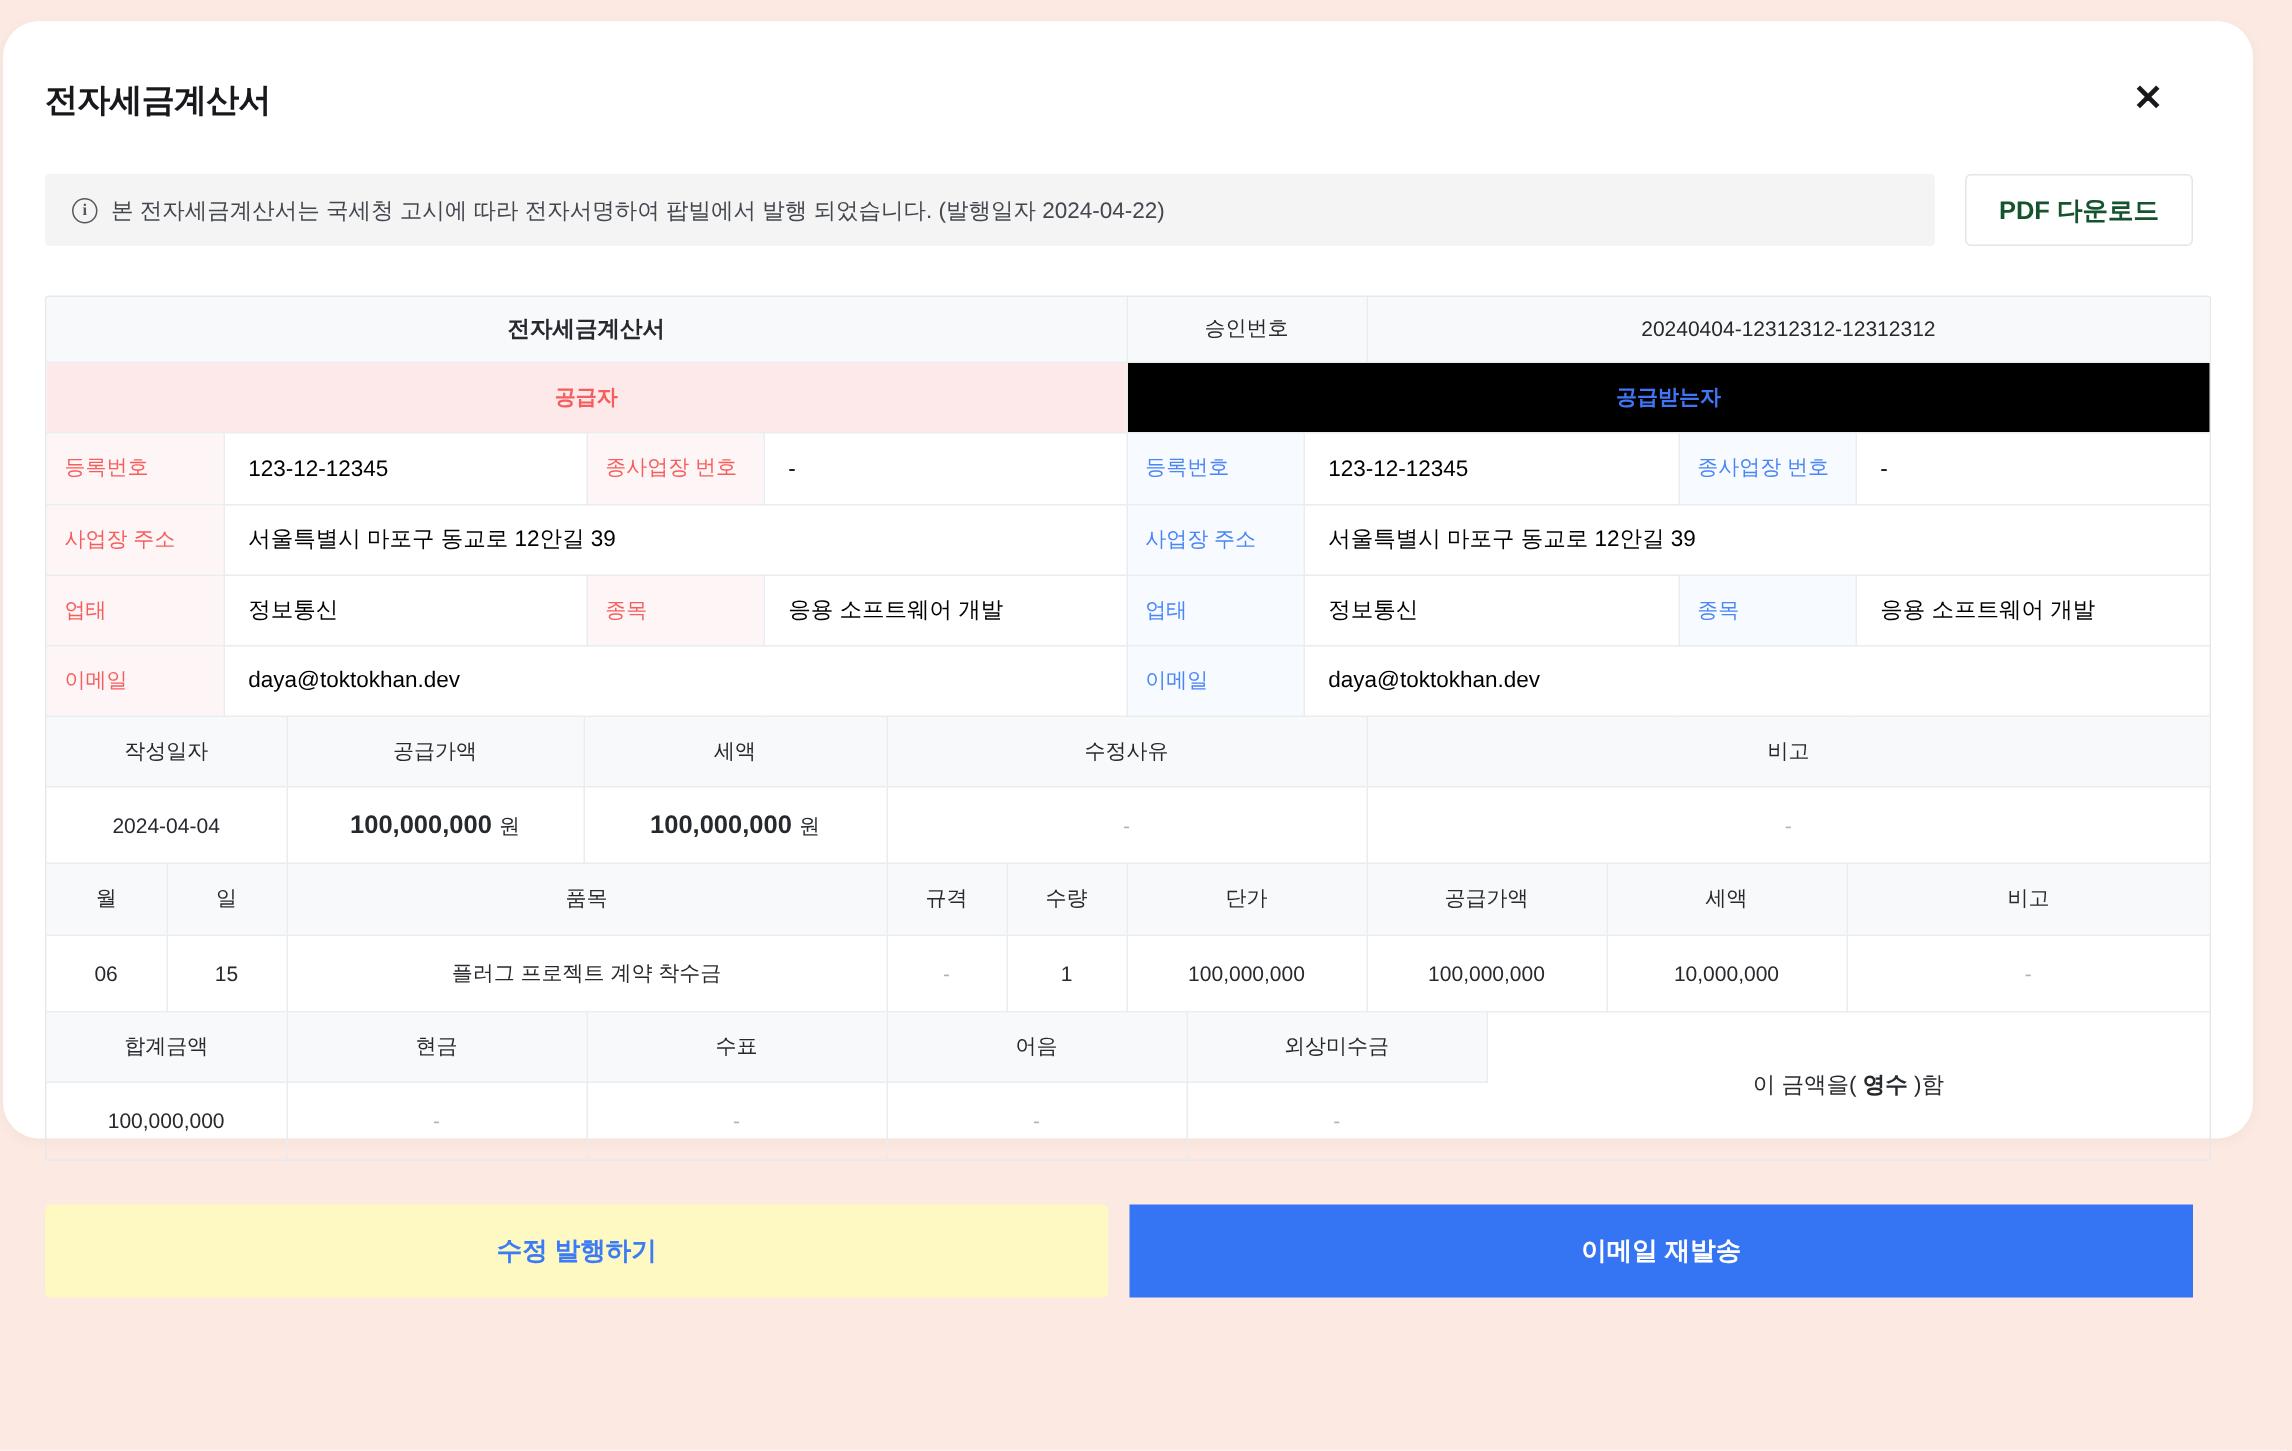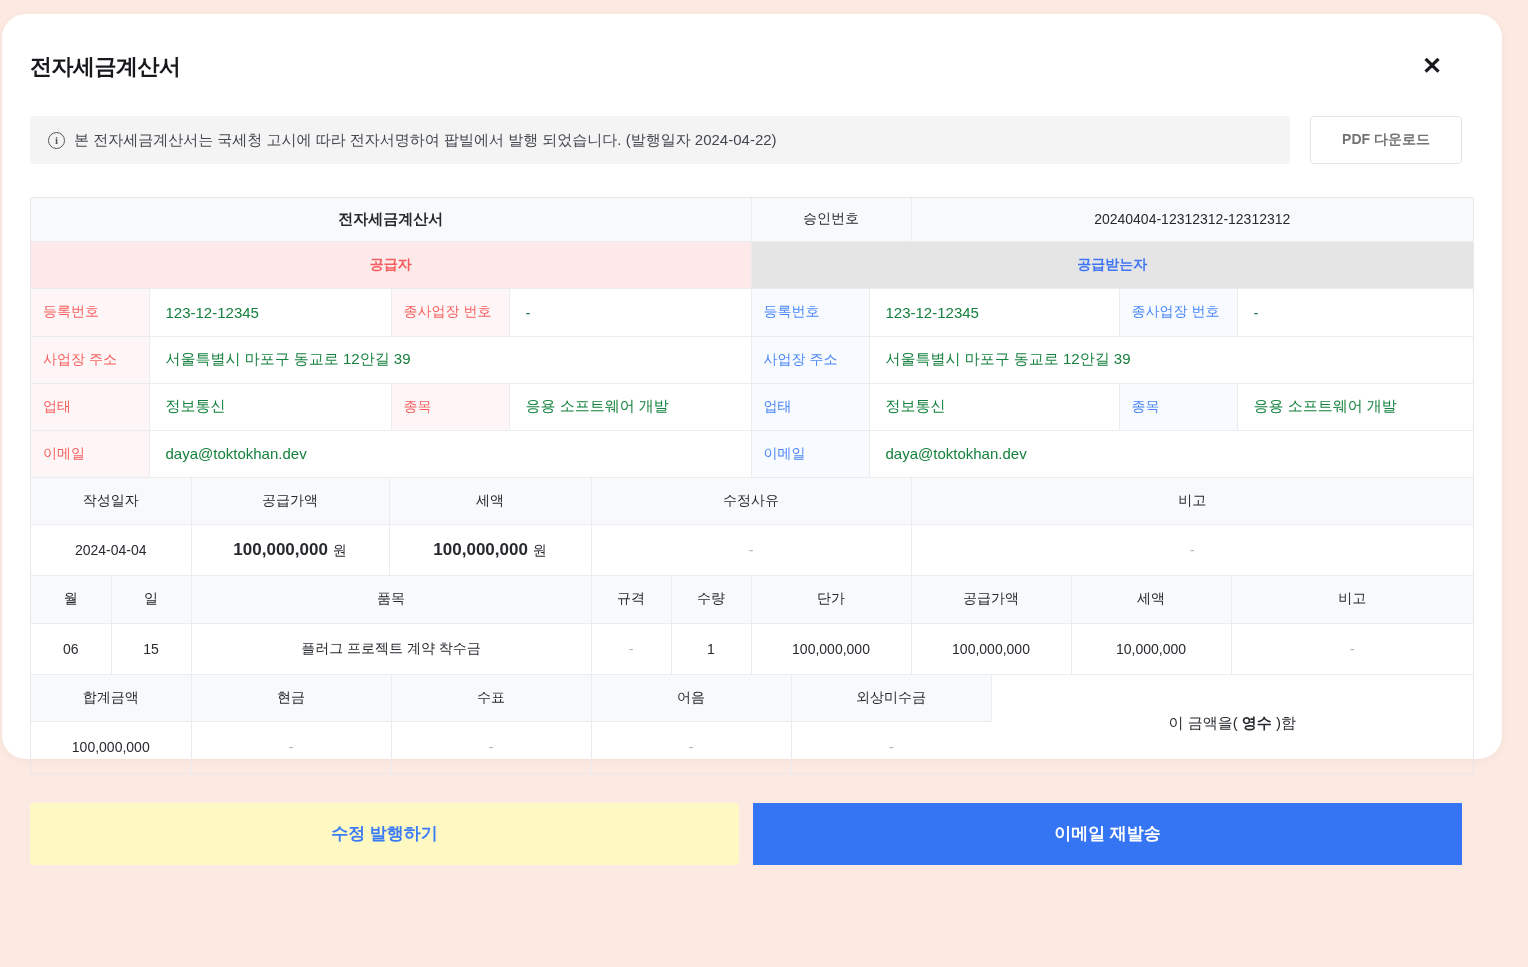--- a/index.html
+++ b/index.html
@@ -34,21 +34,21 @@
   }
   .info-icon {
     display: inline-flex; align-items: center; justify-content: center;
     width: 17px; height: 17px; border: 1.3px solid #55585E; border-radius: 50%;
     font-size: 11px; font-style: normal; color: #55585E; margin-right: 9px; flex: none;
     font-family: "Liberation Serif", serif; font-weight: 600;
   }
   .pdf-btn {
     width: 152px; height: 48px; background: #FFFFFF;
     border: 1px solid #E3E5E9; border-radius: 4px; cursor: pointer;
-    font-size: 14px; font-weight: 700; color: #737373;
+    font-size: 17px; font-weight: 700; color: #14532d;
     font-family: "Liberation Sans", sans-serif;
   }
   .invoice-box {
     margin-top: 33px;
     border: 1px solid #E6E8EC;
     border-radius: 2px;
     width: 1444px;
   }
   table { border-collapse: collapse; table-layout: fixed; width: 1442px; }
   td {
@@ -61,24 +61,24 @@
   td:last-child { border-right: none; }
   tr.no-bottom td { border-bottom: none; }
   .h44 td { height: 43px; }
   .h48 td { height: 47px; }
   .h52 td { height: 51px; }
   .gray { background: #F8F9FA; text-align: center; }
   .center { text-align: center; }
   .bold { font-weight: 700; }
   .doc-title { font-size: 15px; font-weight: 700; }
   .sec-supplier { background: #FDE9E9; color: #F65E5E; font-weight: 700; text-align: center; font-size: 14px; margin-left: 32px; }
-  .sec-buyer { background: #e5e5e5; color: #4076F5; font-weight: 700; text-align: center; font-size: 14px; }
+  .sec-buyer { background: #000000; color: #4076F5; font-weight: 700; text-align: center; font-size: 14px; }
   .lab-r { background: #FEF6F6; color: #F65E5E; }
   .lab-b { background: #F7FAFE; color: #4A86F7; }
-  .val { padding-left: 16px; font-size: 15px; color: #15803d; margin-left: 20px; }
+  .val { padding-left: 16px; font-size: 15px; color: #000000; margin-left: 20px; }
   .amount { font-size: 17px; font-weight: 700; }
   .amount .won { font-size: 14px; font-weight: 400; }
   .dash { color: #AEB4BD; }
   .receipt-cell { text-align: center; font-size: 15px; }
   .footer { display: flex; gap: 14px; margin-top: 29px; }
   .btn-secondary {
     flex: 1; height: 62px; border: none; border-radius: 4px; cursor: pointer;
     background: #fef9c3; color: #3B7CF6; font-size: 17px; font-weight: 700;
     font-family: "Liberation Sans", sans-serif;
   }

